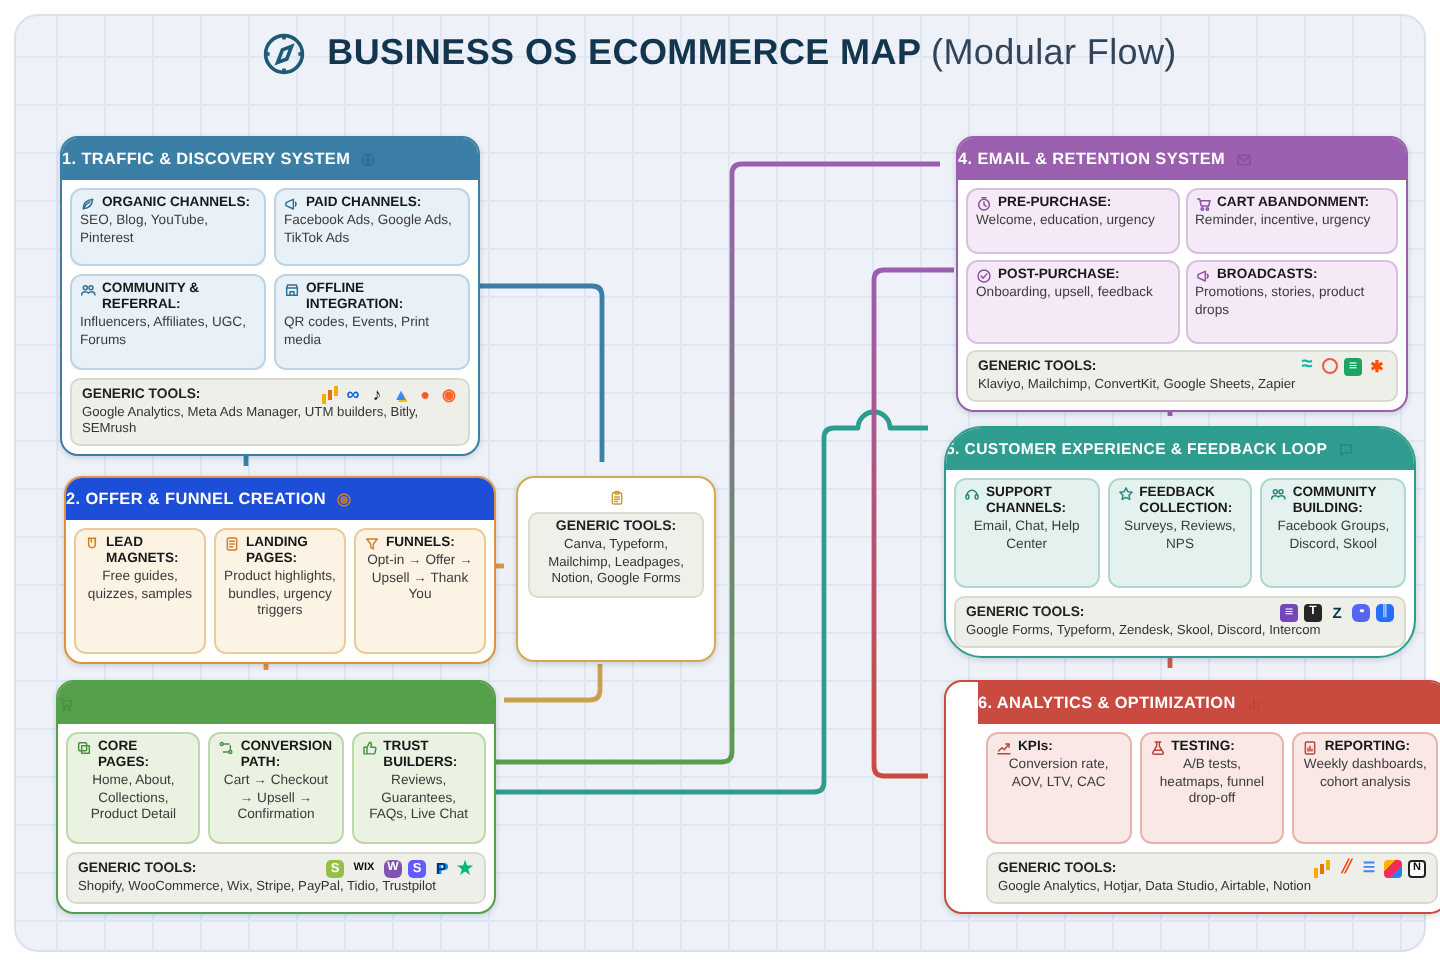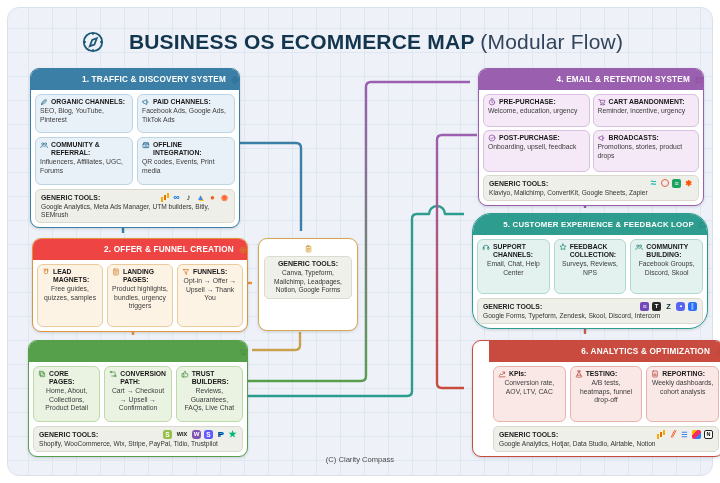--- a/index.html
+++ b/index.html
@@ -9,28 +9,28 @@
          background-color:#eef2f8;
          background-image:linear-gradient(#dfe7f2 1px,transparent 1px),
                           linear-gradient(90deg,#dfe7f2 1px,transparent 1px);
          background-size:24px 24px;background-position:-4px -4px;}
   .wires{position:absolute;left:0;top:0;width:720px;height:483px;pointer-events:none;}
   .wires path{fill:none;stroke-width:2.4;stroke-linejoin:round;}
 
   
   .titlebar{position:absolute;left:0;top:14px;width:100%;display:flex;justify-content:center;
             align-items:center;gap:8px;}
-  .titlebar h1{margin:16px;font-size:21px;letter-spacing:.2px;color:#13354e;font-weight:bold;white-space:nowrap;}
+  .titlebar h1{margin:2px;font-size:18px;letter-spacing:.2px;color:#13354e;font-weight:bold;white-space:nowrap;}
   .titlebar h1 .sub{font-weight:normal;color:#31445a;}
   .compass{width:24px;height:24px;color:#1e5a74;}
 
   
   .box{position:absolute;background:#fff;border:1.6px solid #999;border-radius:9px;
        box-shadow:0 1px 3px rgba(30,50,80,.18);display:flex;flex-direction:column;overflow:hidden;}
-  .box-header{height:21px;flex:0 0 21px;display:flex;align-items:center;justify-content:flex-end;gap:5px;
+  .box-header{height:21px;flex:0 0 21px;display:flex;align-items:center;justify-content:flex-start;gap:5px;
               color:#fff;font-weight:bold;font-size:8.2px;letter-spacing:.2px;white-space:nowrap;}
   .h-icon{width:11px;height:11px;color:#fff;}
   .box-body{flex:1;padding:4px;display:flex;flex-direction:column;gap:4px;}
   .cards{display:grid;gap:4px;flex:1;}
   .cards2{grid-template-columns:1fr 1fr;}
   .cards3{grid-template-columns:1fr 1fr 1fr;}
   .card{border:1px solid #ccc;border-radius:6px;padding:3px 4px;overflow:hidden;}
   .card-title{display:flex;align-items:flex-start;gap:3px;font-size:6.8px;font-weight:bold;
               color:#181818;line-height:1.18;text-align:left;}
   .ci{width:8px;height:8px;flex:0 0 8px;margin-top:0;}
@@ -38,23 +38,23 @@
   .card-body{font-size:6.8px;color:#3c3c3c;line-height:1.25;margin-top:1px;}
   .cards3 .card-body{text-align:center;}
   .tools{background:#efefe9;border:1px solid #d9d9cf;border-radius:5px;padding:3px 5px;flex:0 0 auto;}
   .tools-top{display:flex;justify-content:space-between;align-items:center;}
   .tools-label{font-size:6.9px;font-weight:bold;color:#222;}
   .tools-items{font-size:6.6px;color:#333;margin-top:1.5px;line-height:1.2;}
   .ticons{display:flex;gap:3px;align-items:center;}
 
   
   .t1{border-color:#3b7fa6;} .t1 .box-header{background:#3b7fa6;} .t1 .card{background:#e9f1f8;border-color:#bcd4e4;} .t1 .ci{color:#2e6f95;}
-  .t2{border-color:#e2913c;} .t2 .box-header{background:#ef4444;} .t2 .card{background:#fdf3e4;border-color:#eccb9b;} .t2 .ci{color:#d07e2a;}
+  .t2{border-color:#e2913c;} .t2 .box-header{background:#1d4ed8;} .t2 .card{background:#fdf3e4;border-color:#eccb9b;} .t2 .ci{color:#d07e2a;}
   .t3{border-color:#57a04b;} .t3 .box-header{background:#57a04b;} .t3 .card{background:#eaf3e2;border-color:#bdd9ac;} .t3 .ci{color:#4a8f3f;}
-  .t4{border-color:#9a5fae;} .t4 .box-header{background:#9a5fae;padding-left:20px;} .t4 .card{background:#f5e8f7;border-color:#d9bfe0;} .t4 .ci{color:#8a4f9e;}
+  .t4{border-color:#9a5fae;} .t4 .box-header{background:#9a5fae;} .t4 .card{background:#f5e8f7;border-color:#d9bfe0;} .t4 .ci{color:#8a4f9e;}
   .t5{border-color:#2e9c8e;} .t5 .box-header{background:#2e9c8e;} .t5 .card{background:#e3f2ef;border-color:#b0d8d0;} .t5 .ci{color:#26887c;}
   .t6{border-color:#c94b3f;} .t6 .box-header{background:#c94b3f;} .t6 .card{background:#fae8e6;border-color:#e6b4ad;} .t6 .ci{color:#b8443a;}
 
   
   .midbox{position:absolute;left:258px;top:238px;width:100px;height:93px;background:#fff;
           border:1.6px solid #d7a753;border-radius:9px;box-shadow:0 1px 3px rgba(30,50,80,.18);
           display:flex;flex-direction:column;align-items:center;padding:6px 5px;box-sizing:border-box;gap:3px;}
   .midbox .mi{width:13px;height:13px;color:#d29b33;}
   .mid-panel{background:#f0f0ea;border:1px solid #dddbd0;border-radius:5px;padding:3px 4px;text-align:center;width:100%;box-sizing:border-box;}
   .mid-label{font-size:7px;font-weight:bold;color:#222;}
@@ -592,14 +592,13 @@
   <div class="midbox">
     <svg class="mi ci">
         <use href="#ic-clipboard"></use>
       </svg>
     <div class="mid-panel">
       <div class="mid-label">GENERIC TOOLS:</div>
       <div class="mid-items">Canva, Typeform, Mailchimp, Leadpages, Notion, Google Forms</div>
     </div>
   </div>
 
-  <div class="footer">(C) Clarity Compass</div>
 </div>
 
 </body></html>

